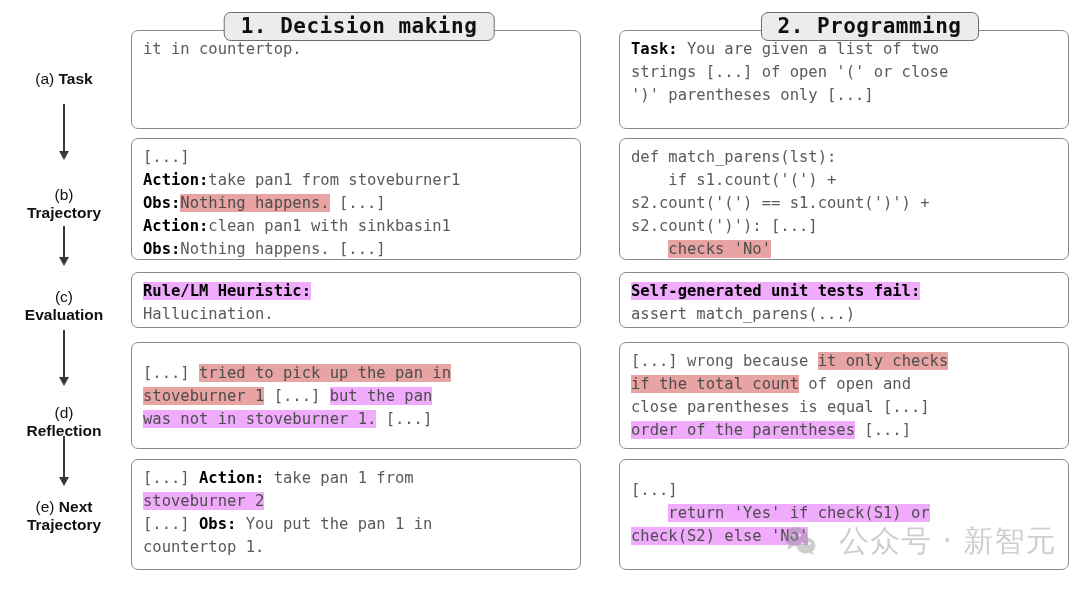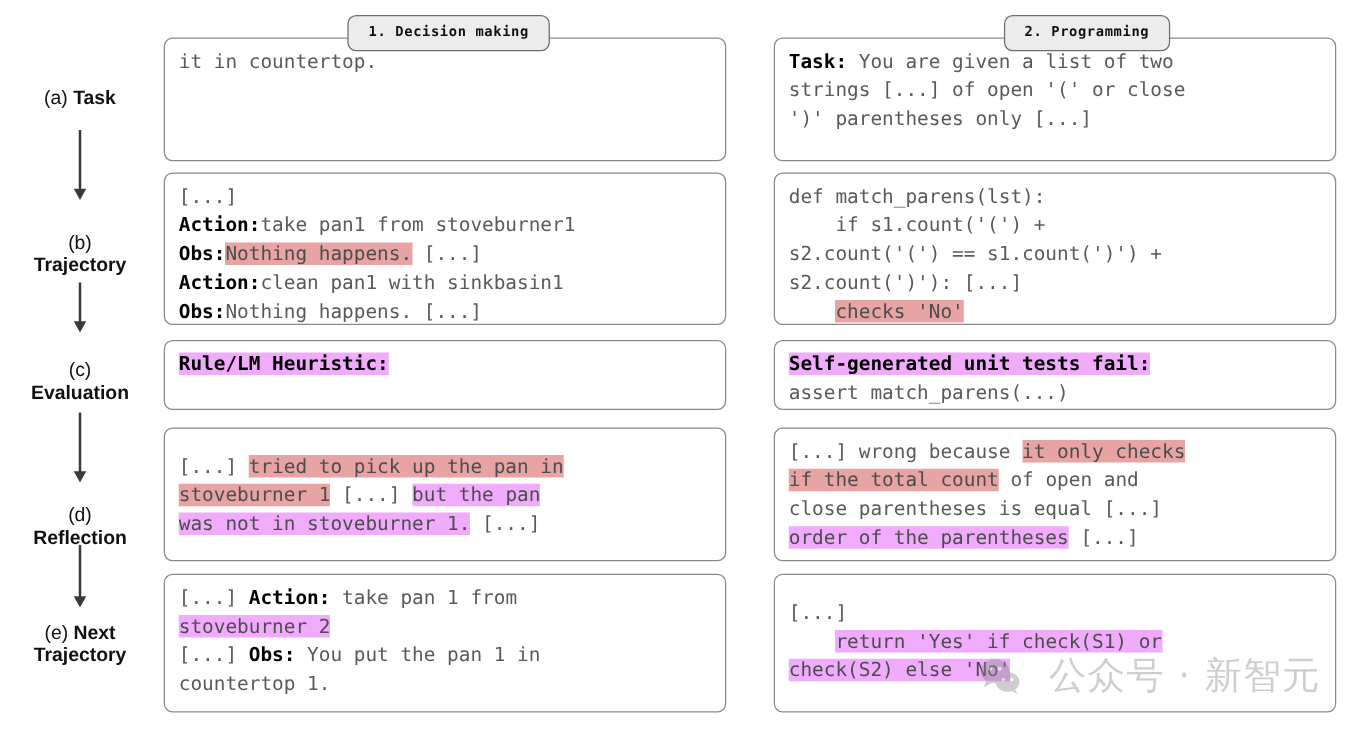--- a/index.html
+++ b/index.html
@@ -76,21 +76,21 @@
     position: absolute;
     top: 12px;
     left: 50%;
     transform: translateX(-50%);
     background: #ececec;
     border: 1.6px solid #6d6d6d;
     border-radius: 7px;
     padding: 3px 16px 4px 16px;
     font-family: "DejaVu Sans Mono", monospace;
     font-weight: bold;
-    font-size: 11px;
+    font-size: 21px;
     line-height: 20px;
     letter-spacing: 0.5px;
     color: #101010;
     white-space: nowrap;
     z-index: 5;
   }
 
   
   .box {
     position: absolute;
@@ -169,20 +169,21 @@
     </div>
   <div class="box" id="box-traj">
       <div class="ln"><span>[...]</span></div>
       <div class="ln"><b>Action:</b><span>take pan1 from stoveburner1</span></div>
       <div class="ln"><b>Obs:</b><span class="hl-red">Nothing happens.</span><span> [...]</span></div>
       <div class="ln"><b>Action:</b><span>clean pan1 with sinkbasin1</span></div>
       <div class="ln"><b>Obs:</b><span>Nothing happens. [...]</span></div>
     </div>
   <div class="box" id="box-eval">
       <div class="ln"><span class="hl-blue"><b>Rule/LM Heuristic:</b></span></div>
+      <div class="ln"><span>Hallucination.</span></div>
     </div>
   <div class="box" id="box-refl">
       <div class="spacer"></div>
       <div class="ln"><span>[...] </span><span class="hl-red">tried to pick up the pan in</span></div>
       <div class="ln"><span class="hl-red">stoveburner 1</span><span> [...] </span><span class="hl-green">but the pan</span></div>
       <div class="ln"><span class="hl-green">was not in stoveburner 1.</span><span> [...]</span></div>
     </div>
   <div class="box" id="box-next">
       <div class="ln"><span>[...] </span><b>Action:</b><span> take pan 1 from</span></div>
       <div class="ln"><span class="hl-green">stoveburner 2</span></div>

